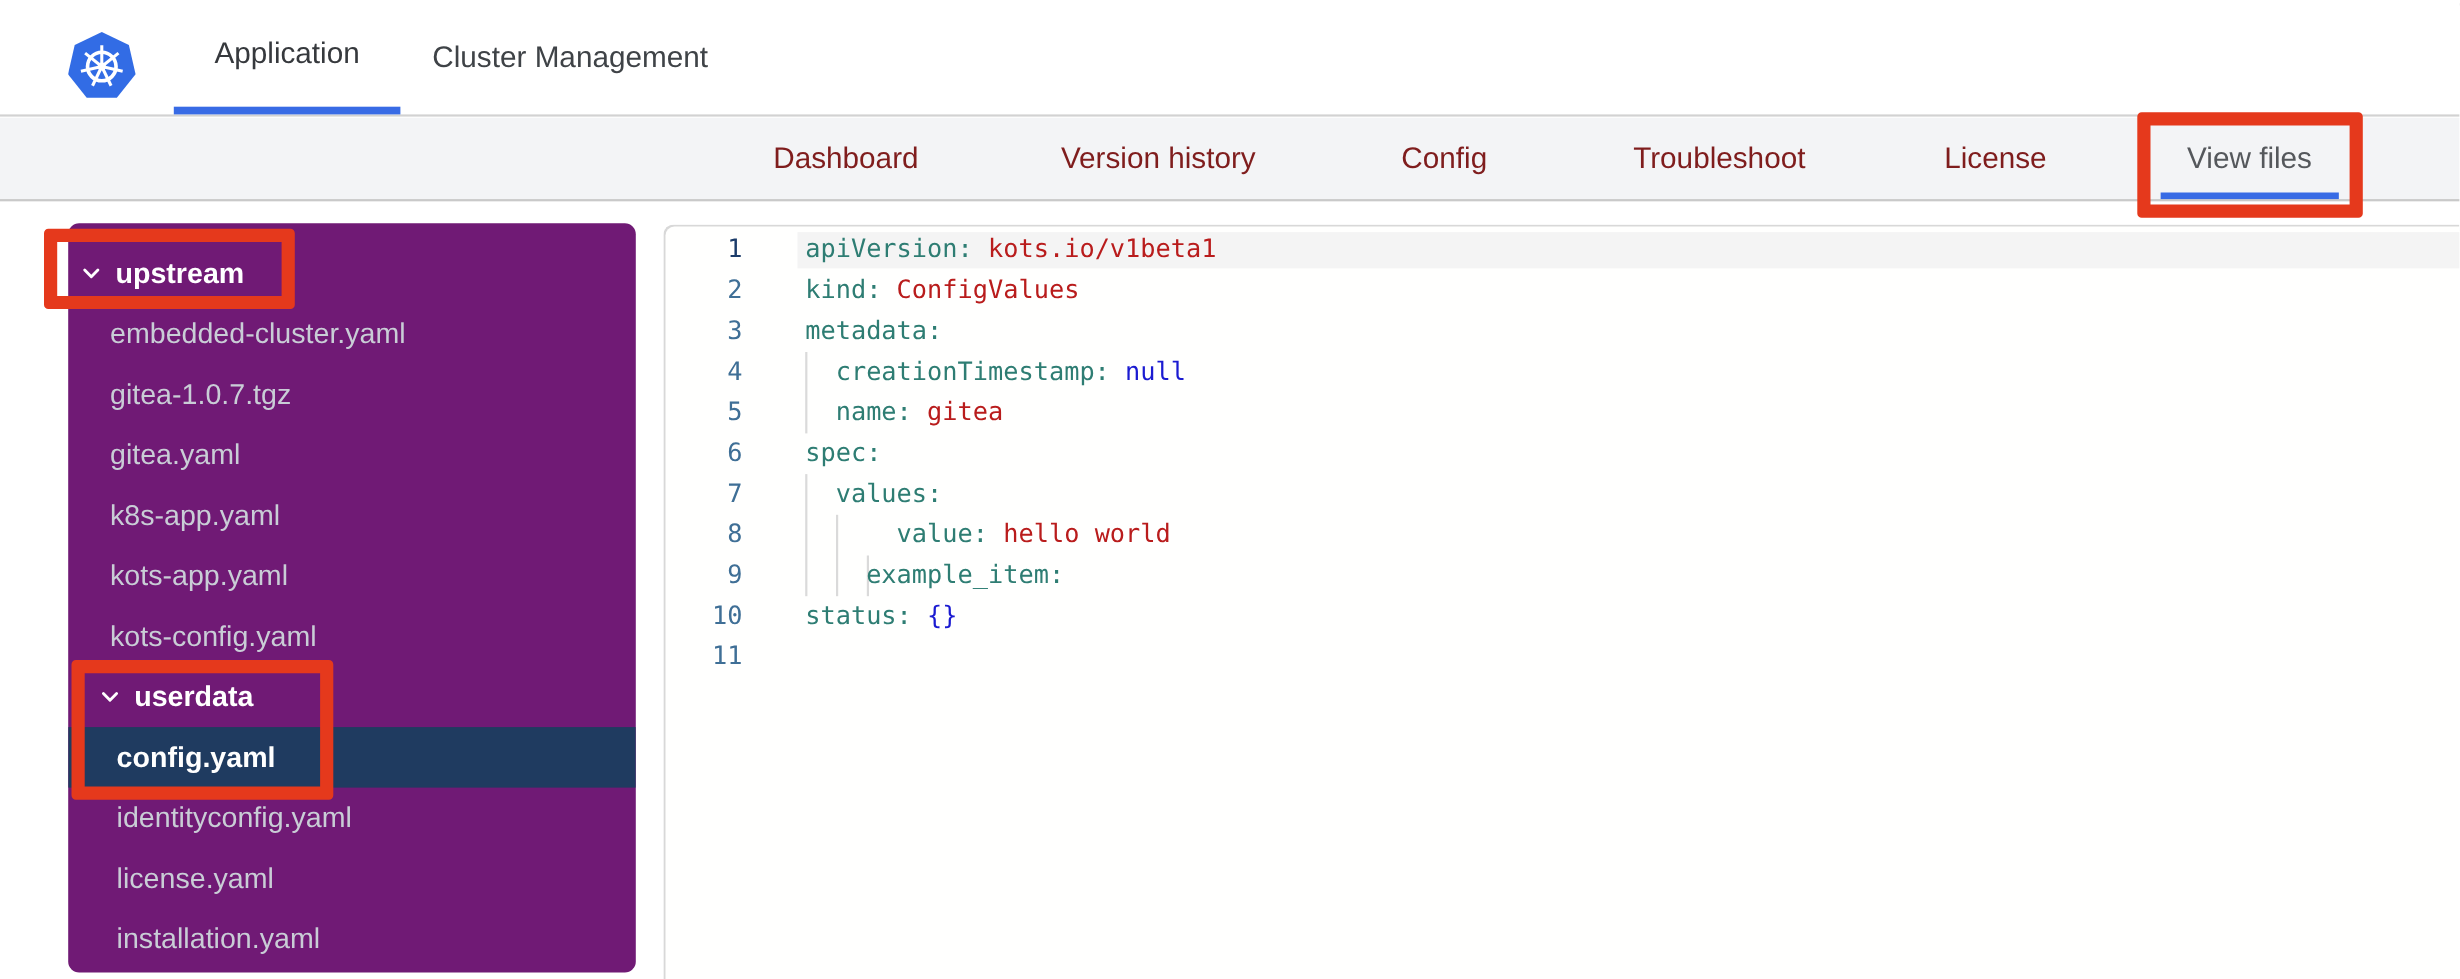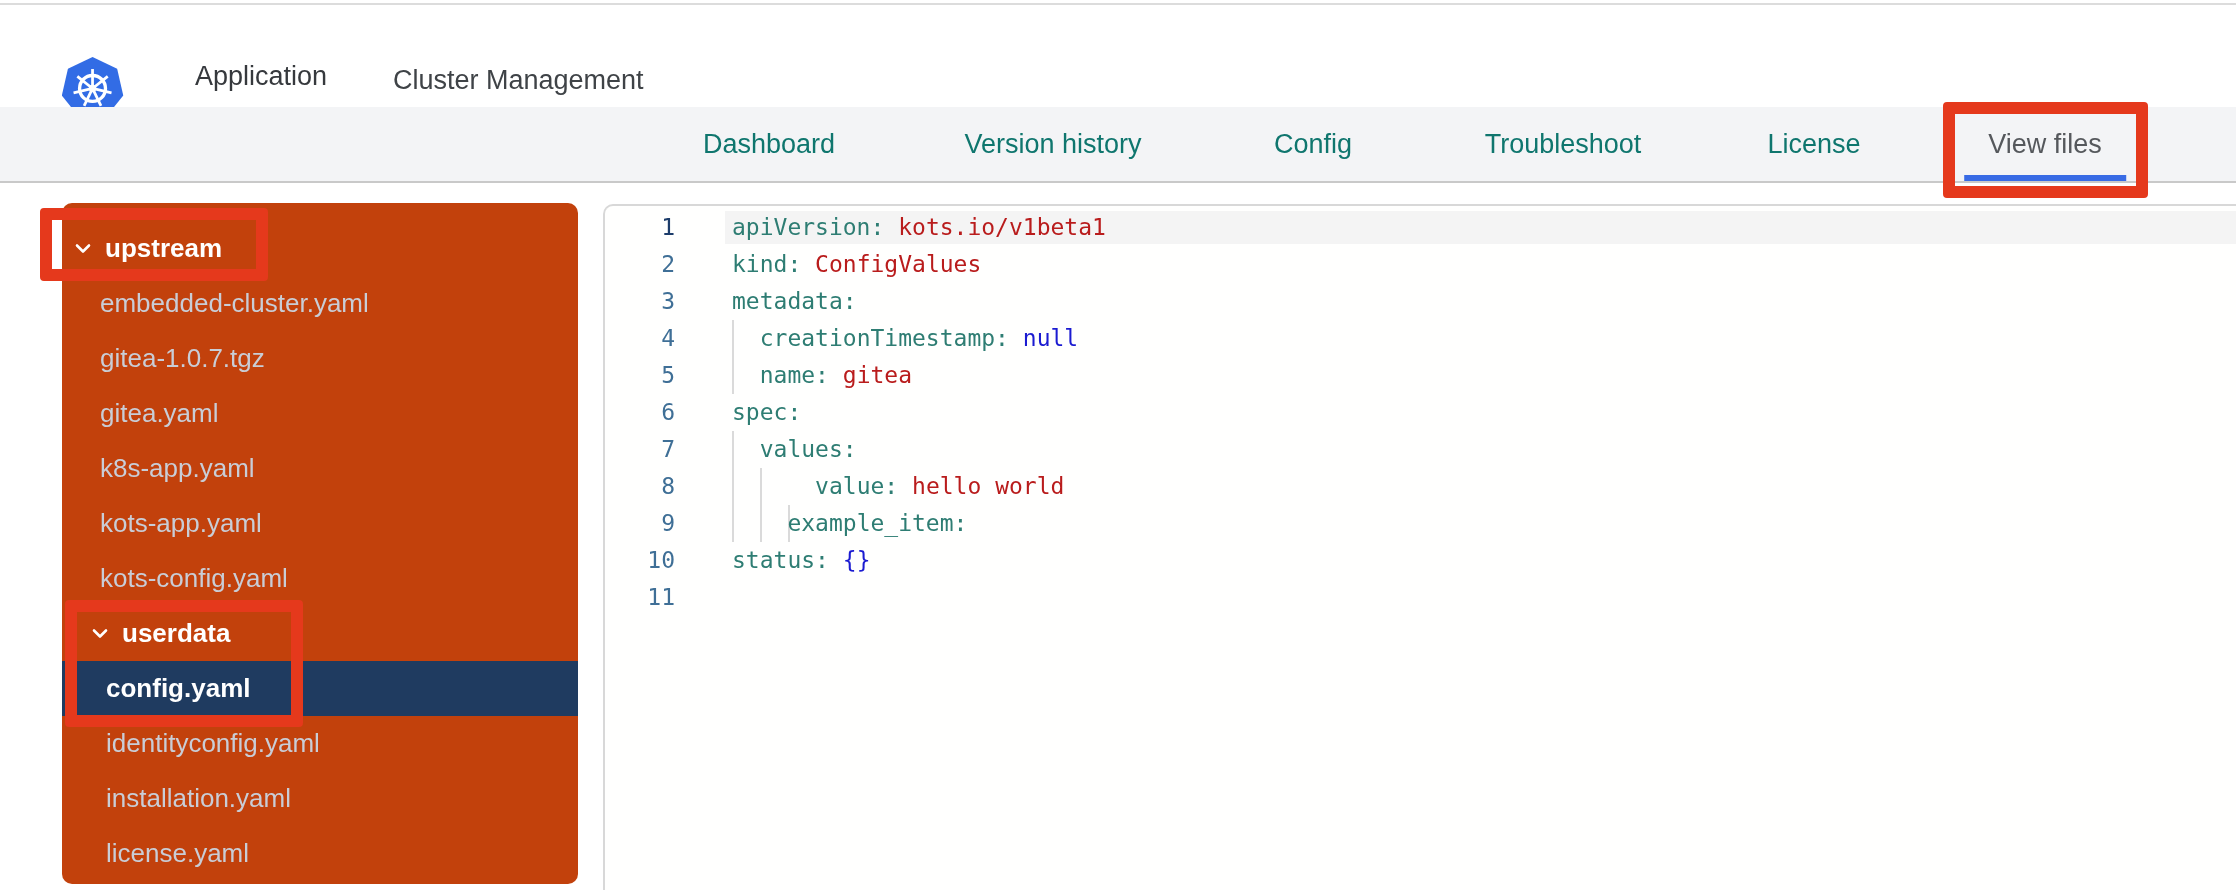--- a/index.html
+++ b/index.html
@@ -3,39 +3,39 @@
 <meta charset="utf-8">
 <style>
   html,body{margin:0;padding:0;}
   body{width:2236px;height:890px;position:relative;overflow:hidden;background:#ffffff;
        font-family:"Liberation Sans","DejaVu Sans",sans-serif;}
 
   .topline{position:absolute;top:3px;left:0;width:2236px;height:2px;background:#dcdcdc;}
 
   
   .topbar{position:absolute;top:0;left:0;width:2236px;height:106px;background:#ffffff;
-          border-bottom:2px solid #d2d2d2;box-sizing:border-box;margin-top:28px;}
+          border-bottom:2px solid #d2d2d2;box-sizing:border-box;}
   .logo{position:absolute;left:62px;top:26px;width:62px;height:68px;}
   .ttab{position:absolute;top:0;height:104px;display:flex;align-items:center;justify-content:center;
         font-size:27px;color:#3f4347;box-sizing:border-box;cursor:pointer;}
   .tt-0{left:158px;width:206px;border-bottom:7px solid #386be5;color:#36393d;font-weight:400;}
   .tt-1{left:393px;}
 
   
   .nav{position:absolute;top:107px;left:0;width:2236px;height:76px;background:#f3f4f6;
        border-bottom:2px solid #c9c9c9;box-sizing:border-box;}
   .ntab{position:absolute;top:0;height:74px;display:flex;align-items:center;justify-content:center;
-        transform:translateX(-50%);font-size:27px;color:#0f766e;cursor:pointer;}
+        transform:translateX(-50%);font-size:27px;color:#7f1d1d;cursor:pointer;}
   .nt-0{left:769px;} .nt-1{left:1053px;} .nt-2{left:1313px;} .nt-3{left:1563px;}
   .nt-4{left:1814px;} .nt-5{left:2045px;color:#55585c;}
   .ntab .underline{position:absolute;bottom:0;left:50%;transform:translateX(-50%);
         width:162px;height:6px;background:#386be5;}
 
   
-  .sidebar{position:absolute;left:62px;top:203px;width:516px;height:681px;background:#c2410c;
+  .sidebar{position:absolute;left:62px;top:203px;width:516px;height:681px;background:#701a75;
            border-radius:10px;padding-top:18px;box-sizing:border-box;overflow:hidden;}
   .trow{height:55px;display:flex;align-items:center;font-size:26px;color:#c9cdd6;cursor:pointer;
         box-sizing:border-box;white-space:nowrap;}
   .trow.folder{color:#ffffff;font-weight:bold;}
   .trow.folder .chev{display:flex;align-items:center;margin-right:14px;}
   .trow.selected{background:#1f3b60;color:#ffffff;font-weight:bold;}
   .f-ind0{padding-left:13px;} .f-ind1{padding-left:30px;}
   .d-ind0{padding-left:38px;} .d-ind1{padding-left:44px;}
 
   
@@ -145,24 +145,24 @@
       </span>
       <span>userdata</span>
     </div>
     <div class="trow file d-ind1 selected">
       <span>config.yaml</span>
     </div>
     <div class="trow file d-ind1">
       <span>identityconfig.yaml</span>
     </div>
     <div class="trow file d-ind1">
+      <span>license.yaml</span>
+    </div>
+    <div class="trow file d-ind1">
       <span>installation.yaml</span>
-    </div>
-    <div class="trow file d-ind1">
-      <span>license.yaml</span>
     </div>
   </div>
 
 <div class="editor">
   <div class="activeline"></div>
   <div class="guide g1"></div>
   <div class="guide g2"></div>
   <div class="guide g3"></div>
   <div class="guide g4"></div>
   <div class="gutter" id="gutter">

